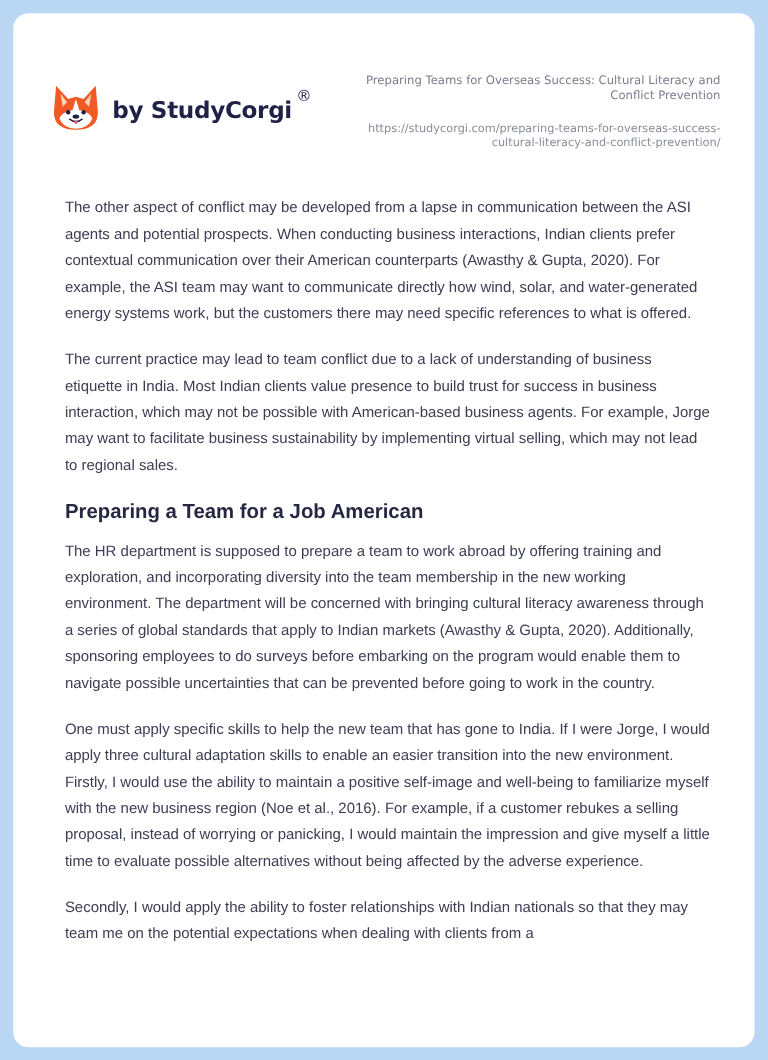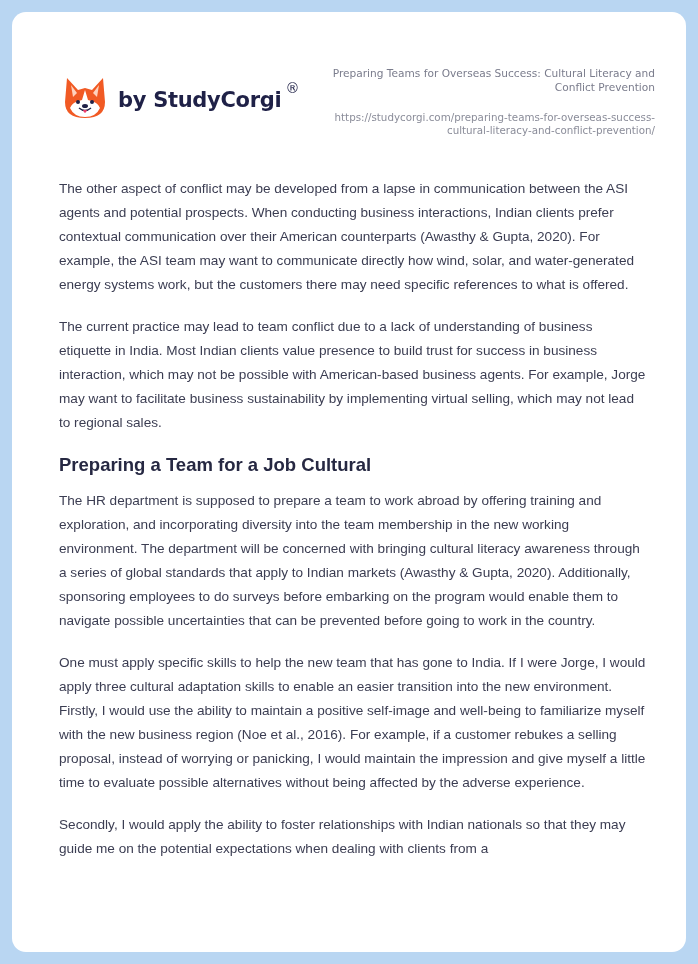--- a/index.html
+++ b/index.html
@@ -15,21 +15,21 @@
       left: 12px; top: 12px;
       width: 674px; height: 940px;
       background: #ffffff;
       border-radius: 14px;
       overflow: hidden;
     }
     .header {
       position: absolute; left: 0; top: 0; width: 674px; height: 150px;
     }
     .logo {
-      position: absolute; left: 52px; top: 64px;
+      position: absolute; left: 36px; top: 64px;
       display: flex; align-items: center;
     }
     .logo svg { width: 42px; height: 44px; display: block; }
     .brand {
       margin-left: 12px;
       font-family: "DejaVu Sans", sans-serif;
       font-weight: bold;
       font-size: 21px;
       color: #1f2147;
       letter-spacing: -0.3px;
@@ -105,18 +105,18 @@
     </div>
     <div class="doc-meta">
       <div class="doc-title">Preparing Teams for Overseas Success: Cultural Literacy and Conflict Prevention</div>
       <div class="doc-url">https://studycorgi.com/preparing-teams-for-overseas-success-cultural-literacy-and-conflict-prevention/</div>
     </div>
   </div>
 
   <div class="content">
     <p>The other aspect of conflict may be developed from a lapse in communication between the ASI agents and potential prospects. When conducting business interactions, Indian clients prefer contextual communication over their American counterparts (Awasthy &amp; Gupta, 2020). For example, the ASI team may want to communicate directly how wind, solar, and water-generated energy systems work, but the customers there may need specific references to what is offered.</p>
     <p>The current practice may lead to team conflict due to a lack of understanding of business etiquette in India. Most Indian clients value presence to build trust for success in business interaction, which may not be possible with American-based business agents. For example, Jorge may want to facilitate business sustainability by implementing virtual selling, which may not lead to regional sales.</p>
-    <h2>Preparing a Team for a Job Cultural</h2>
+    <h2>Preparing a Team for a Job American</h2>
     <p>The HR department is supposed to prepare a team to work abroad by offering training and exploration, and incorporating diversity into the team membership in the new working environment. The department will be concerned with bringing cultural literacy awareness through a series of global standards that apply to Indian markets (Awasthy &amp; Gupta, 2020). Additionally, sponsoring employees to do surveys before embarking on the program would enable them to navigate possible uncertainties that can be prevented before going to work in the country.</p>
     <p>One must apply specific skills to help the new team that has gone to India. If I were Jorge, I would apply three cultural adaptation skills to enable an easier transition into the new environment. Firstly, I would use the ability to maintain a positive self-image and well-being to familiarize myself with the new business region (Noe et al., 2016). For example, if a customer rebukes a selling proposal, instead of worrying or panicking, I would maintain the impression and give myself a little time to evaluate possible alternatives without being affected by the adverse experience.</p>
-    <p>Secondly, I would apply the ability to foster relationships with Indian nationals so that they may guide me on the potential expectations when dealing with clients from a</p>
+    <p>Secondly, I would apply the ability to foster relationships with Indian nationals so that they may team me on the potential expectations when dealing with clients from a</p>
   </div>
 </div>
 
 </body></html>

